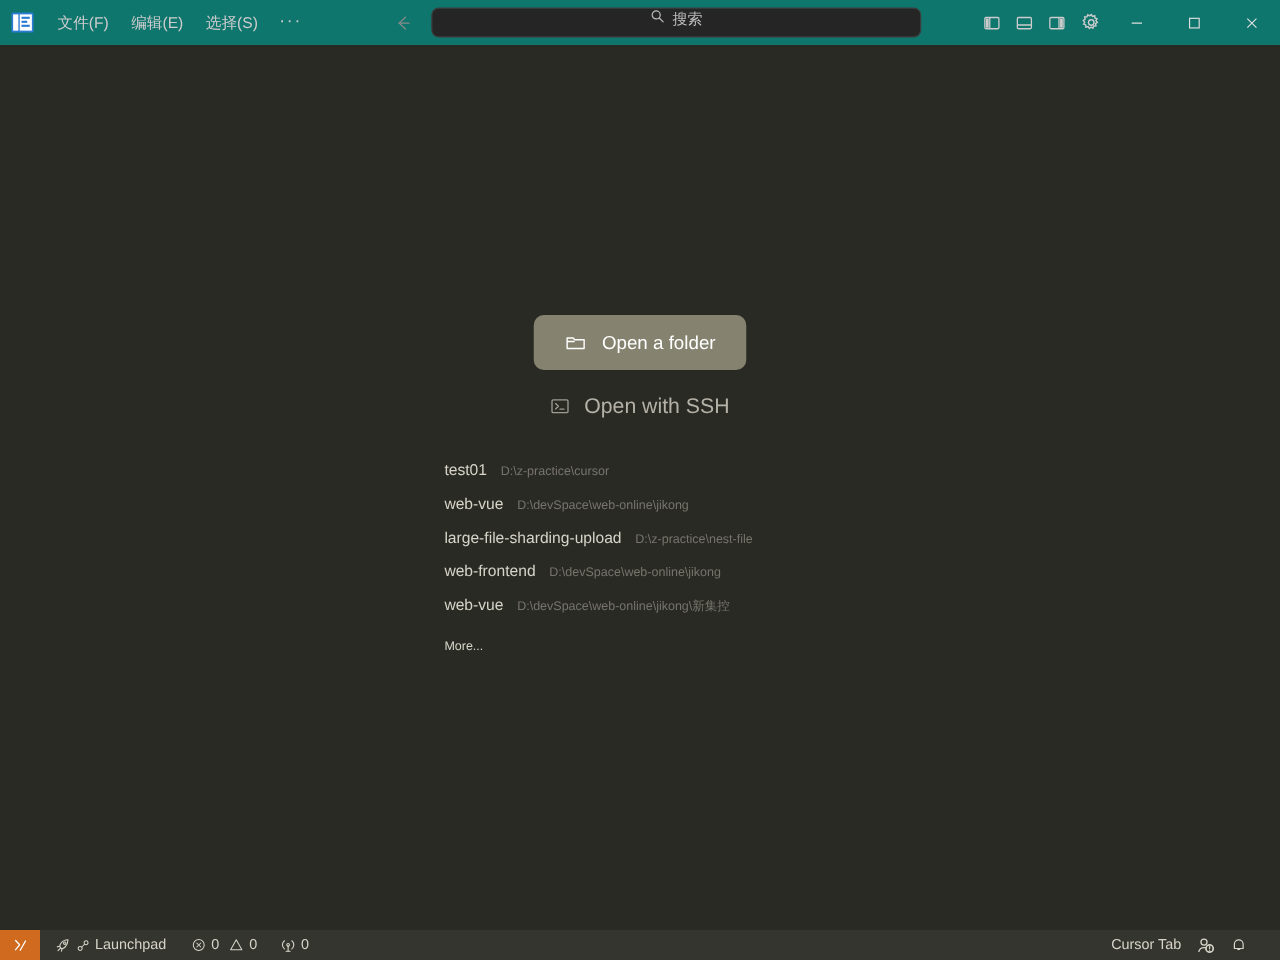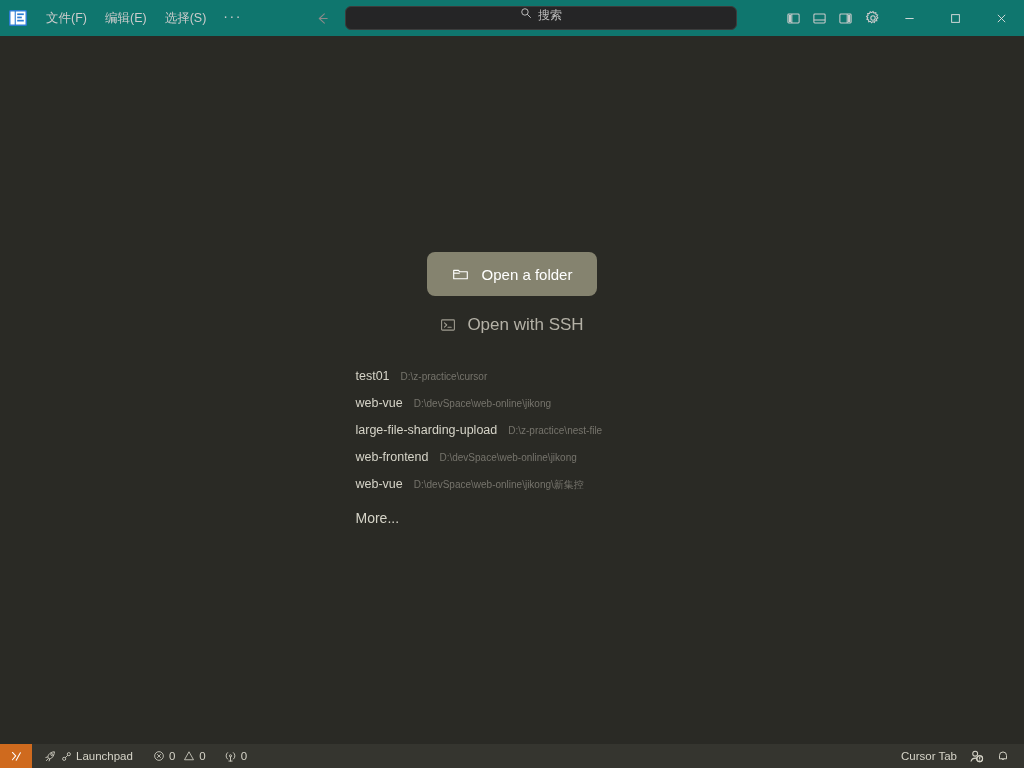--- a/index.html
+++ b/index.html
@@ -188,21 +188,21 @@
   }
   .recent-path {
     font-size: 10px;
     color: #76746c;
   }
 
   .more-row {
     height: 27px;
     display: flex;
     align-items: center;
-    font-size: 14px;
+    font-size: 10px;
     color: #d6d4c8;
     cursor: pointer;
   }
 
   
   .statusbar {
     height: 24px;
     flex: 0 0 24px;
     background: #35352f;
     display: flex;
@@ -227,21 +227,21 @@
     align-items: center;
     gap: 4px;
     height: 24px;
     padding: 0 6px;
     cursor: pointer;
     white-space: nowrap;
   }
 
   .sb-right {
     position: absolute;
-    right: 4px;
+    right: 16px;
     top: 0;
     height: 24px;
     display: flex;
     align-items: center;
   }
 
   .icon-svg { display: block; }
 </style>
 </head>
 <body>

